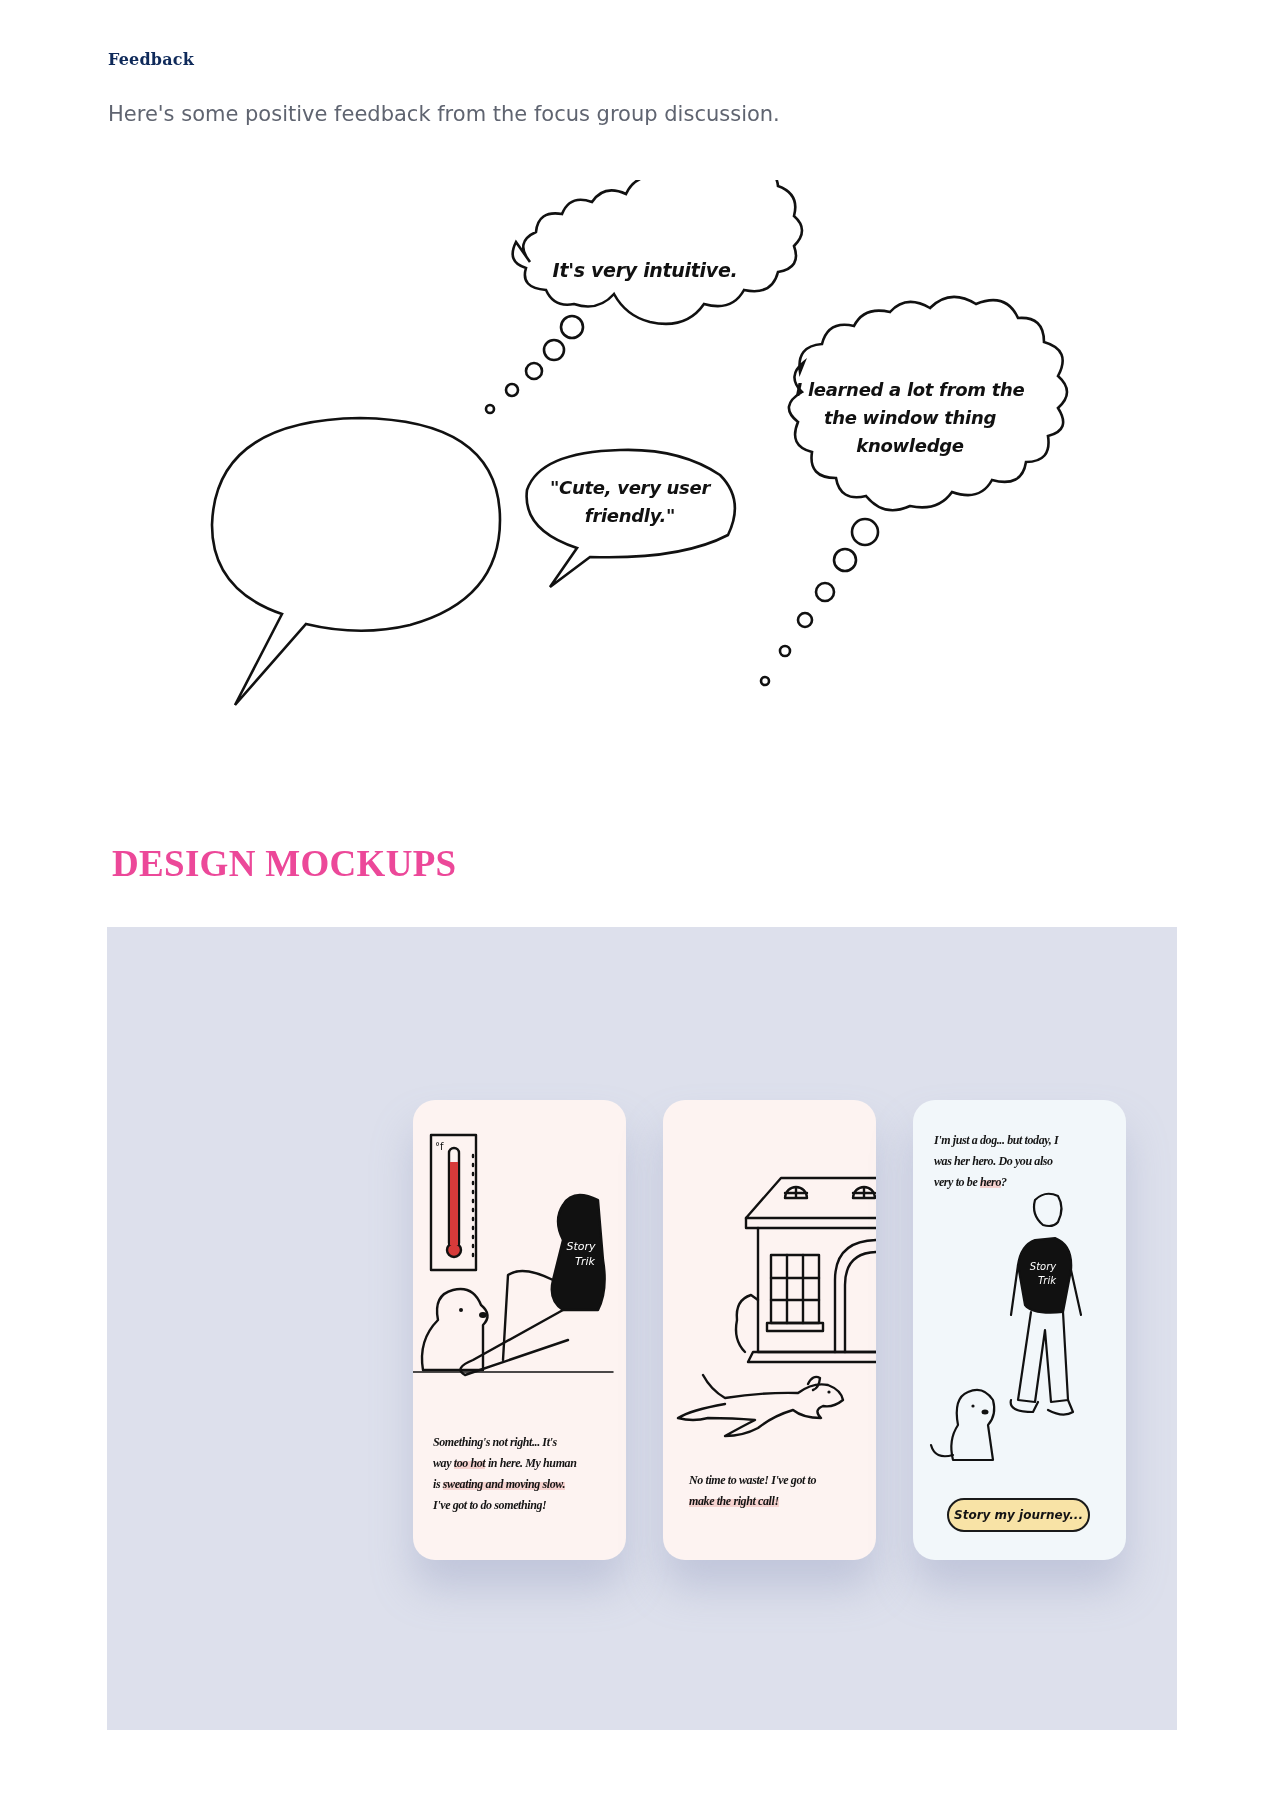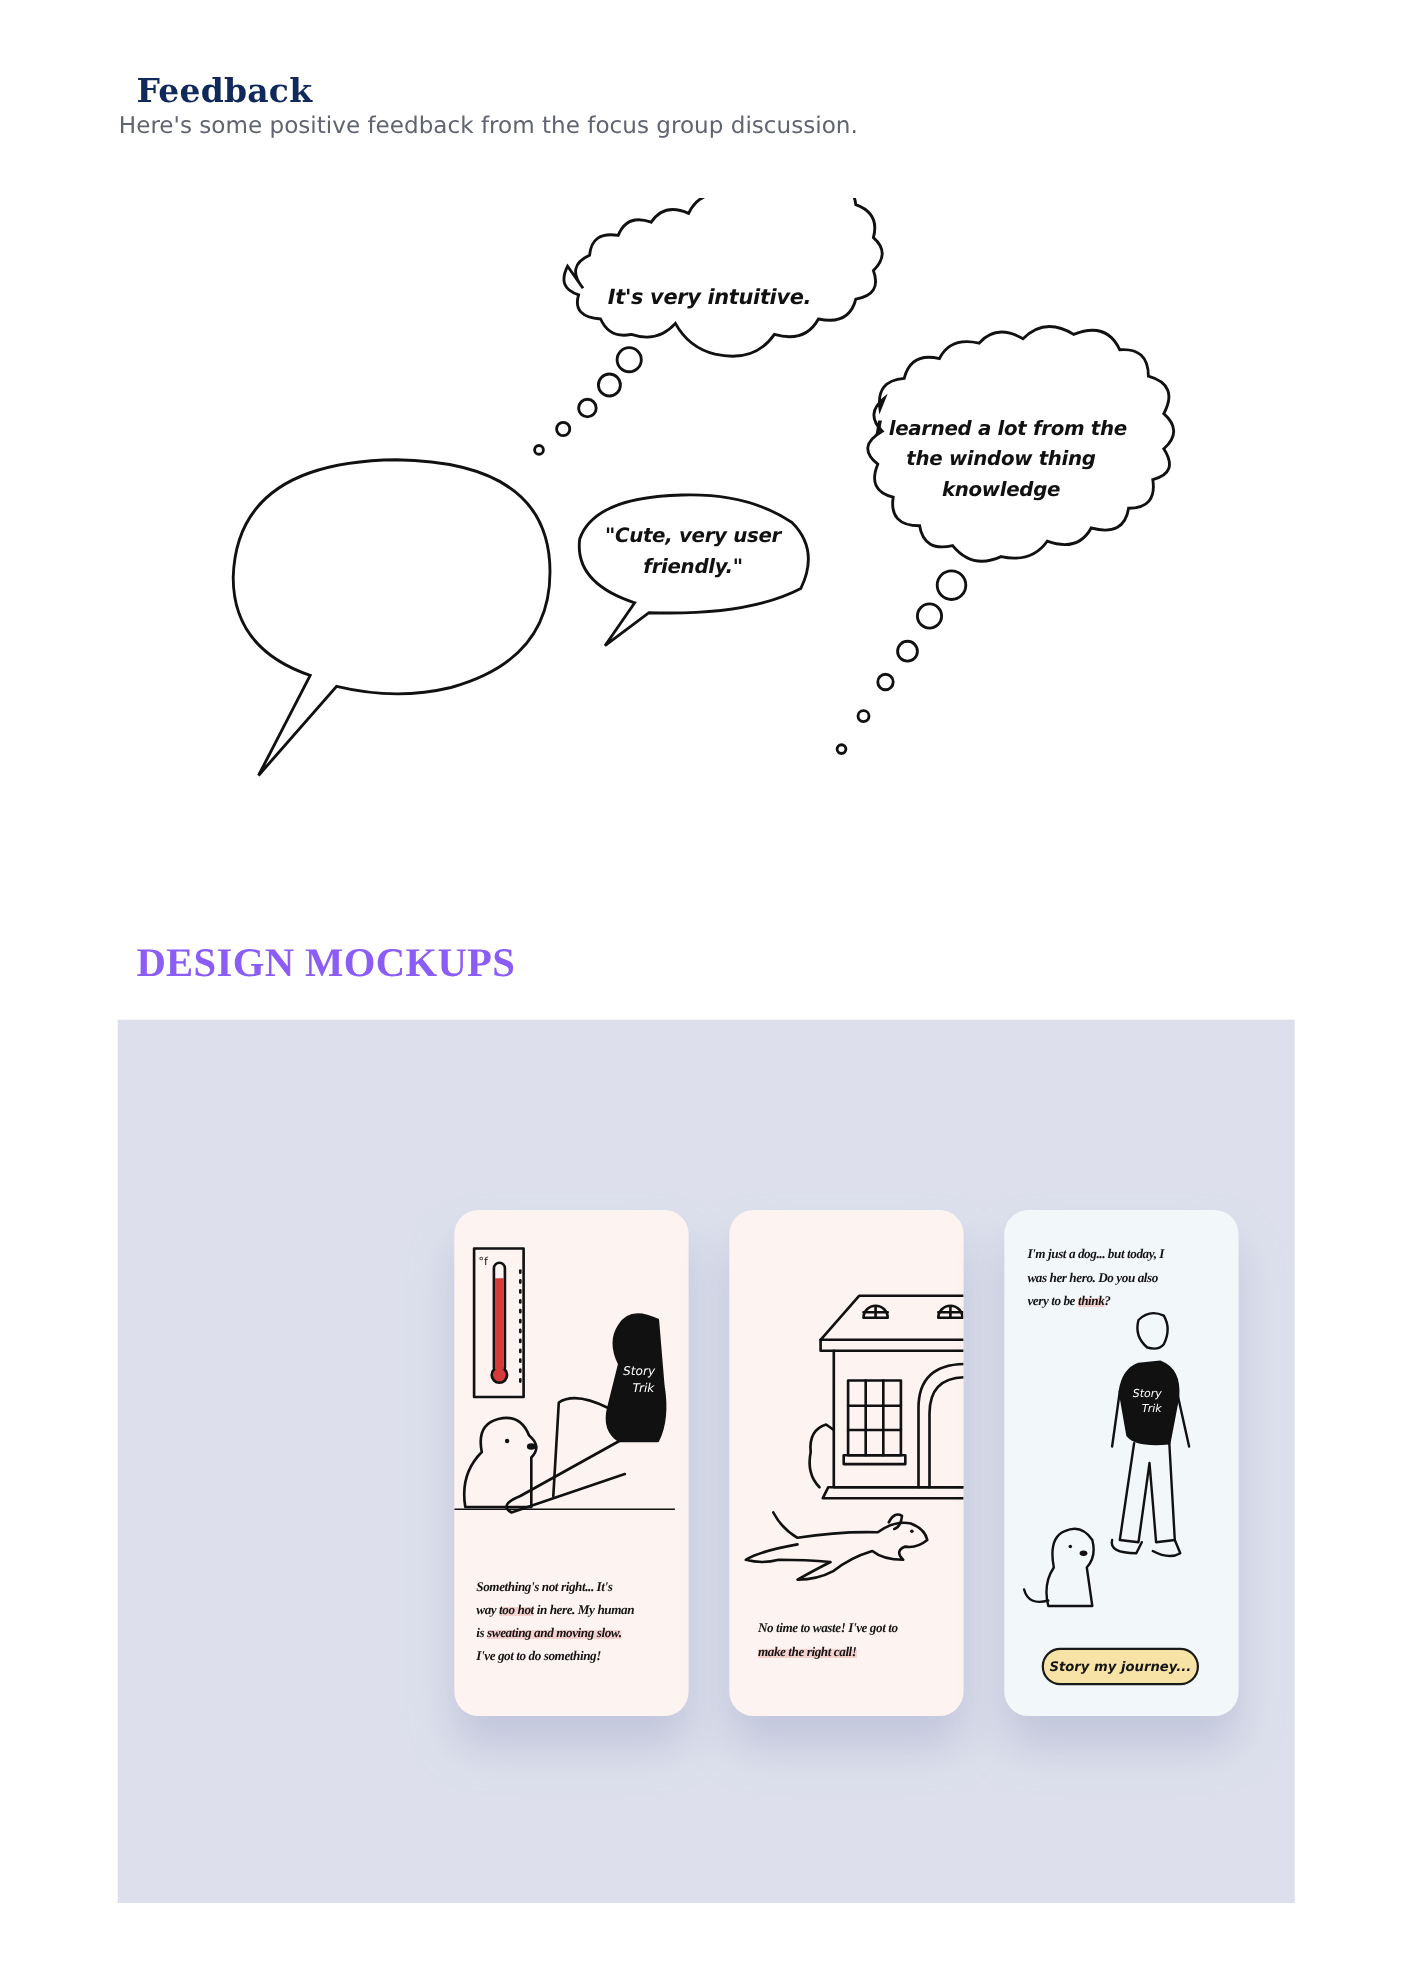--- a/index.html
+++ b/index.html
@@ -1,30 +1,30 @@
 <!DOCTYPE html>
 <html><head>
 <meta charset="utf-8">
 <style>
   html, body { margin: 0; padding: 0; background: #ffffff; }
   body { width: 1284px; height: 1800px; position: relative; overflow: hidden;
          font-family: "Liberation Sans", sans-serif; }
-  .h-feedback { position: absolute; left: 108px; top: 50px; margin: 16px;
-    font-family: "DejaVu Serif", serif; font-weight: bold; font-size: 30px;
+  .h-feedback { position: absolute; left: 108px; top: 50px; margin: 0;
+    font-family: "DejaVu Serif", serif; font-weight: bold; font-size: 16px;
     color: #0f2a5a; letter-spacing: 0.2px; }
   .p-intro { position: absolute; left: 108px; top: 102px; margin: 0;
     font-family: "DejaVu Sans", sans-serif; font-size: 21px; color: #5f6470; }
   .feedback-art { position: absolute; left: 0; top: 180px; width: 1284px; height: 560px; }
   .feedback-art svg { position: absolute; left: 0; top: 0; }
   .bubble-text { position: absolute; text-align: center;
     font-family: "DejaVu Sans", sans-serif; font-weight: bold; font-style: italic;
     font-size: 18px; line-height: 28px; color: #111; letter-spacing: -0.3px; }
-  .h-mockups { position: absolute; left: 108px; top: 838px; margin: 16px;
+  .h-mockups { position: absolute; left: 108px; top: 838px; margin: 4px;
     font-family: "Liberation Serif", serif; font-weight: bold; font-size: 37px;
-    color: #8b5cf6; letter-spacing: 0.3px; }
+    color: #ec4899; letter-spacing: 0.3px; }
   .panel { position: absolute; left: 107px; top: 927px; width: 1070px; height: 803px;
     background: #dde0ec; }
   .card { position: absolute; top: 173px; width: 213px; height: 460px; border-radius: 22px;
     overflow: hidden; box-shadow: 0 28px 40px rgba(140,150,185,0.35); }
   .card svg { position: absolute; left: 0; top: 0; }
   .card-text { position: absolute; font-family: Liberation Serif, serif; font-weight: bold;
     font-style: italic; font-size: 12px; line-height: 21px; color: #141414; letter-spacing: -0.4px; }
   .hl { background: linear-gradient(180deg, transparent 35%, #f6d2cf 35%, #f6d2cf 92%, transparent 92%); }
   .cta { position: absolute; left: 34px; top: 398px; width: 143px; height: 34px; border-radius: 18px;
     background: #f8e3a6; border: 2.5px solid #1a1a1a; box-sizing: border-box;
@@ -145,17 +145,17 @@
         <path d="M40,355 Q22,360 18,345"></path>
       </g>
       <circle cx="60" cy="306" r="1.6" fill="#111"></circle>
       <ellipse cx="72" cy="312" rx="3.5" ry="2.5" fill="#111"></ellipse>
       <text x="130" y="170" fill="#fff" font-family="DejaVu Sans, sans-serif" font-size="10" font-style="italic" text-anchor="middle">Story</text>
       <text x="134" y="184" fill="#fff" font-family="DejaVu Sans, sans-serif" font-size="10" font-style="italic" text-anchor="middle">Trik</text>
     </svg>
     <div class="card-text" style="left:21px; top:30px; width:180px;">
       <div>I'm just a dog... but today, I</div>
       <div>was her hero. Do you also</div>
-      <div><span>very to be </span><span class="hl">think</span><span>?</span></div>
+      <div><span>very to be </span><span class="hl">hero</span><span>?</span></div>
     </div>
     <div class="cta">Story my journey...</div>
   </div>
 </div>
 
 </body></html>

